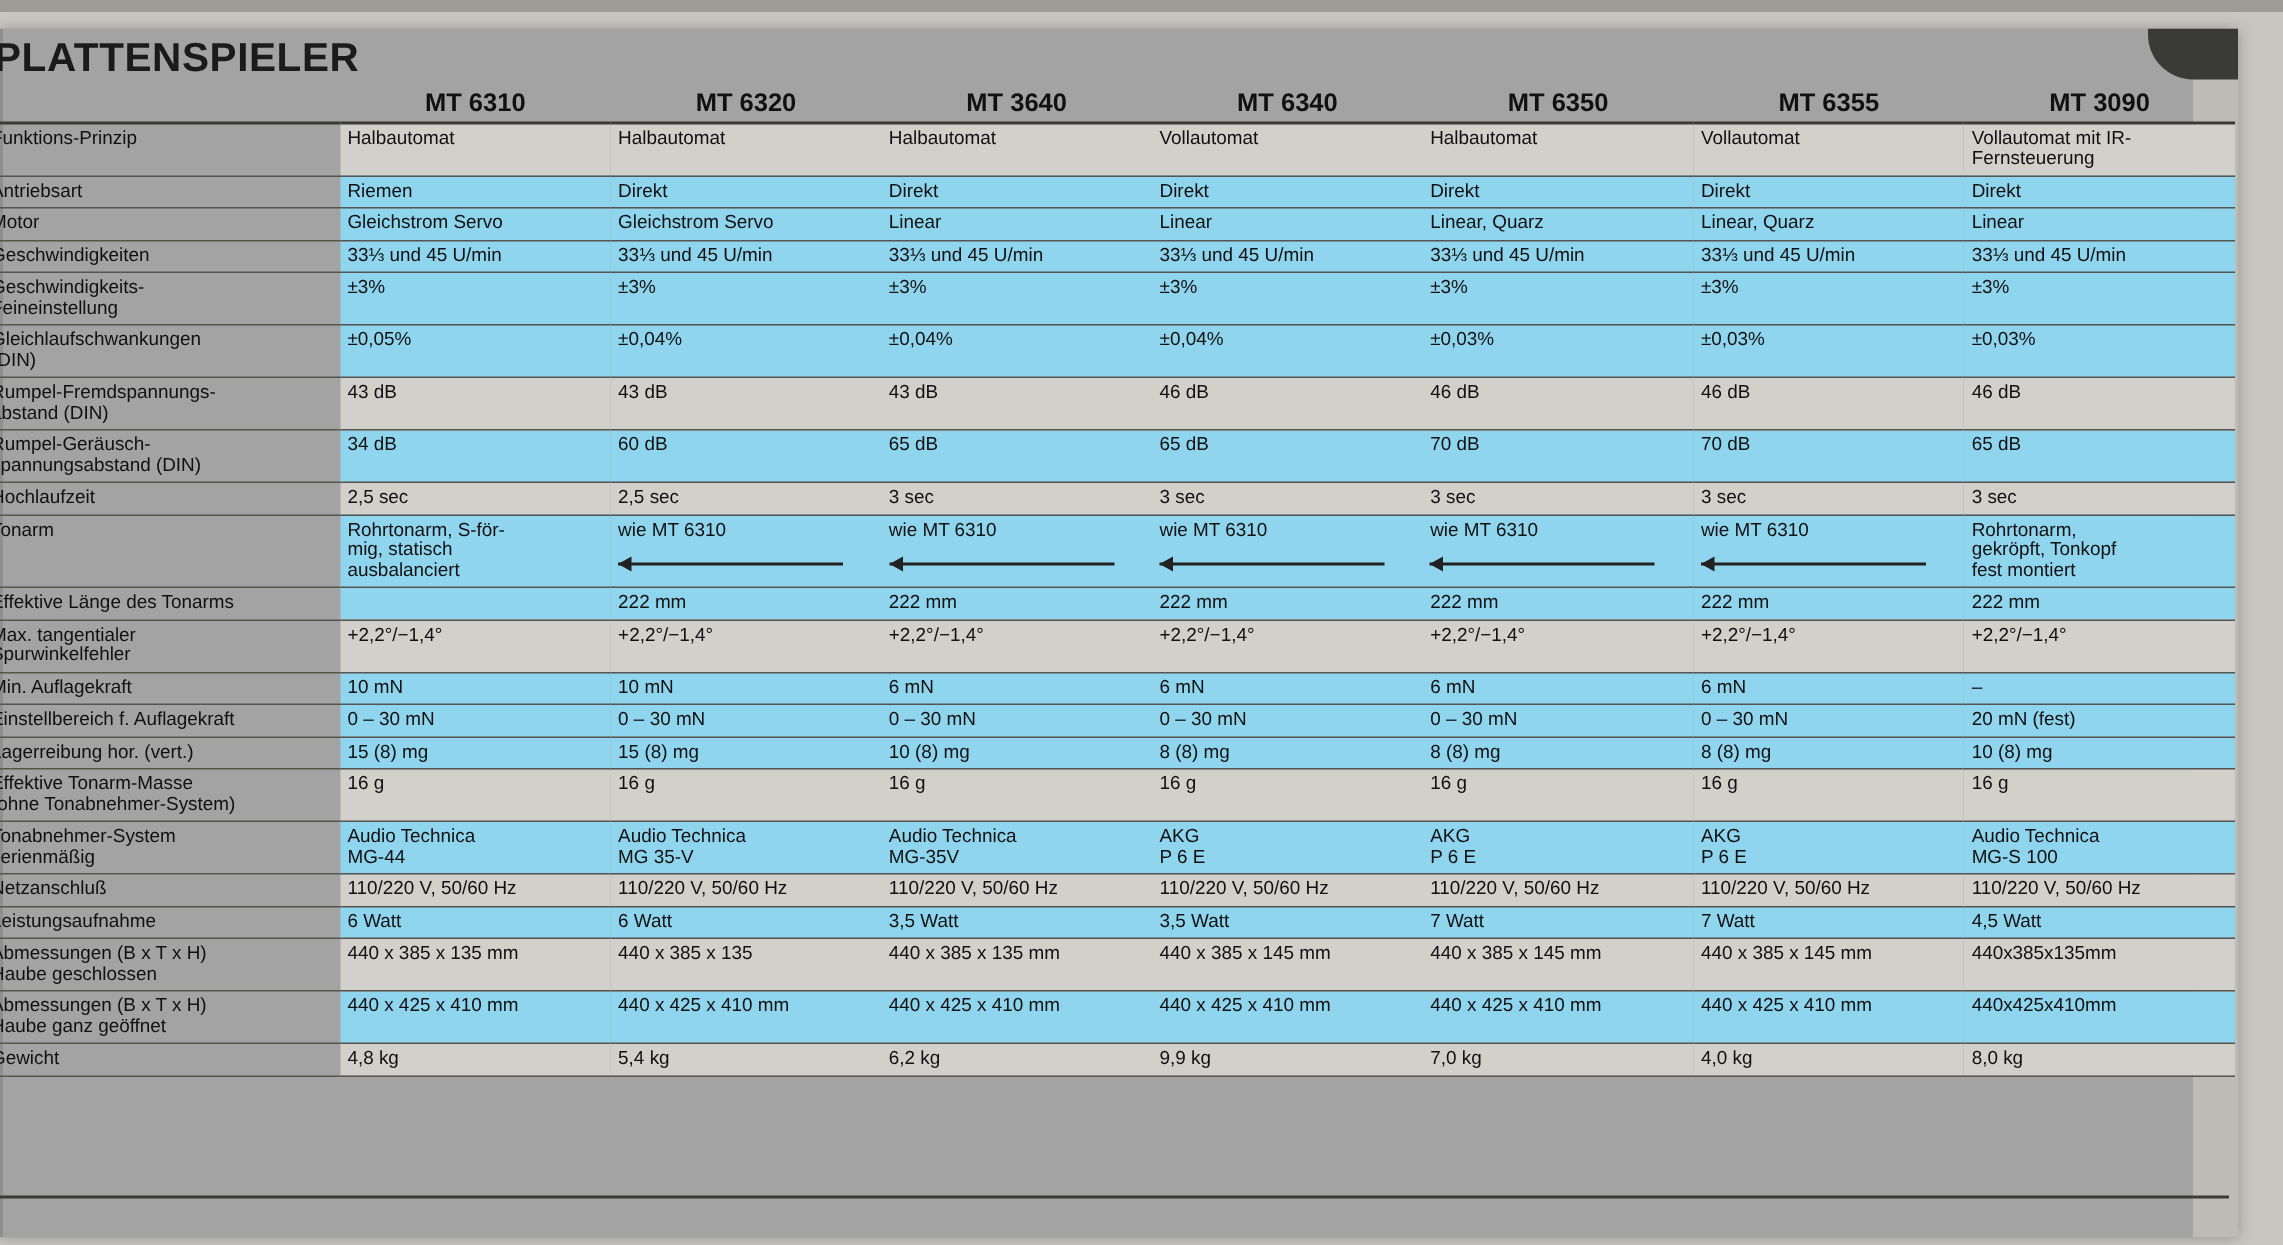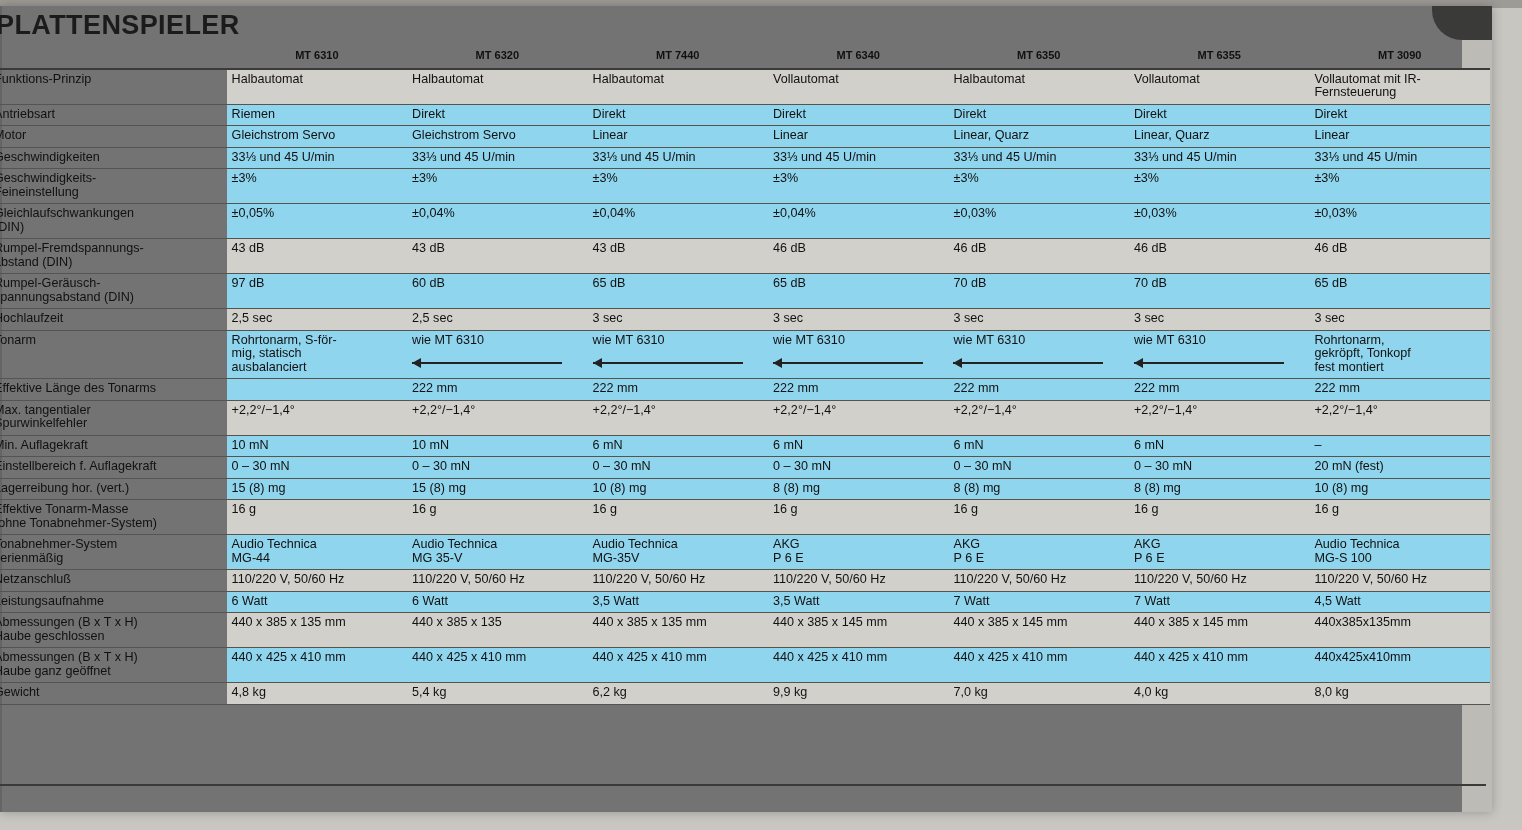--- a/index.html
+++ b/index.html
@@ -22,24 +22,24 @@
   
   #page:before {
     content: "";
     position: absolute;
     left: 0; top: 0; right: 0; height: 8px;
     background: #9d9b96;
   }
   #sheet {
     position: absolute;
     left: 0;
-    top: 6px;
+    top: 19px;
     width: 1492px;
     height: 806px;
-    background: #737373;
+    background: #a3a3a3;
     box-shadow: 0 0 10px rgba(0,0,0,0.25);
     overflow: hidden;
   }
   .corner-dark {
     position: absolute;
     right: 0;
     top: 0;
     width: 60px;
     height: 34px;
     background: #3a3a38;
@@ -78,21 +78,21 @@
   tr.plain td, tr.plain th { background: #d2d0cb; }
   td.label, th.label {
     background: transparent !important;
     font-size: 12.6px;
     padding-left: 0;
     color: #111;
   }
   tr.band td.label { background: transparent; }
   thead th {
     font-weight: bold;
-    font-size: 11px;
+    font-size: 17px;
     border-top: none;
     border-bottom: 2px solid #3a3a38;
     background: transparent !important;
     padding-bottom: 5px;
   }
   thead th.label { border-bottom: 2px solid #3a3a38; }
   .nowrap { white-space: nowrap; }
   .arrow {
     display: block;
     margin-top: 11px;
@@ -159,21 +159,21 @@
           <col class="dat">
         <col class="dat">
           <col class="dat">
           <col class="dat">
       </colgroup>
       <thead>
         <tr>
           <th class="label"></th>
         <th class="nowrap">MT 6310</th>
             <th class="nowrap">MT 6320</th>
-            <th class="nowrap">MT 7440</th>
+            <th class="nowrap">MT 3640</th>
             <th class="nowrap">MT 6340</th>
             <th class="nowrap">MT 6350</th>
             <th class="nowrap">MT 6355</th>
             <th class="nowrap">MT 3090</th>
           </tr>
       </thead>
       <tbody id="tbody">
           <tr class="plain">
             <td class="label">Funktions-Prinzip</td>
             <td><span>Halbautomat</span></td>
@@ -239,21 +239,21 @@
             <td><span>43 dB</span></td>
             <td><span>43 dB</span></td>
             <td><span>43 dB</span></td>
             <td><span>46 dB</span></td>
             <td><span>46 dB</span></td>
             <td><span>46 dB</span></td>
             <td><span>46 dB</span></td>
           </tr>
           <tr class="band">
             <td class="label">Rumpel-Geräusch-<br>spannungsabstand (DIN)</td>
-            <td><span>97 dB</span></td>
+            <td><span>34 dB</span></td>
             <td><span>60 dB</span></td>
             <td><span>65 dB</span></td>
             <td><span>65 dB</span></td>
             <td><span>70 dB</span></td>
             <td><span>70 dB</span></td>
             <td><span>65 dB</span></td>
           </tr>
           <tr class="plain">
             <td class="label">Hochlaufzeit</td>
             <td><span>2,5 sec</span></td>

